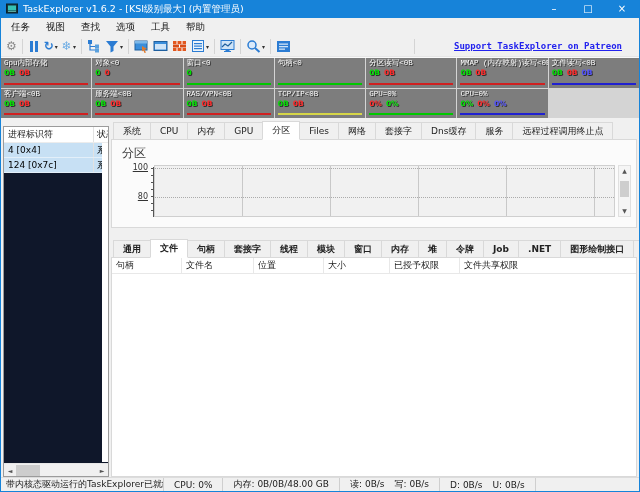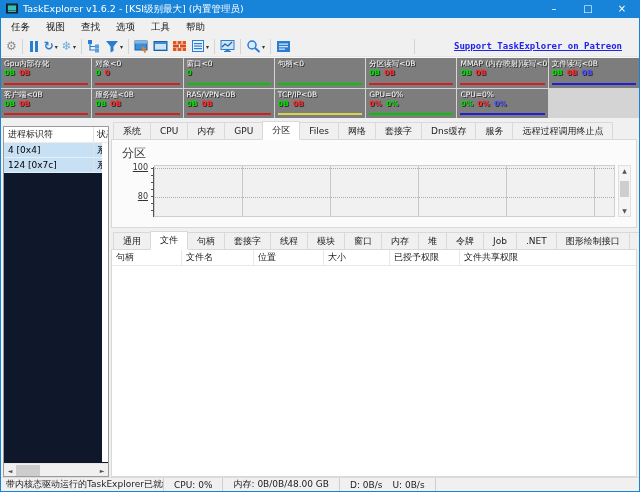--- a/index.html
+++ b/index.html
@@ -33,21 +33,21 @@
   .patreon-wrap { margin-left:auto; display:flex; align-items:center; margin-right:14px; }
   .patreon { font-family:"DejaVu Sans Mono", monospace; font-size:9px; font-weight:bold;
              color:#2222ee; text-decoration:underline; margin-left:36px; }
 
   
   .meters { height:61px; border-top:1px solid #fafafa; background:#d4d4d4;
             display:grid; grid-template-columns:repeat(7,1fr); grid-template-rows:1fr 1fr;
             gap:1px; }
   .mcell { background:#7d7d7d; position:relative; padding:1px 3px; overflow:hidden; }
   .mlabel { font-size:7.5px; color:#fdfdfd; line-height:9px; white-space:nowrap;
-            text-shadow:1px 1px 0 rgba(20,20,20,.85); }
+            text-shadow:1px 1px 0 rgba(20,20,20,.85);font-family:Liberation Mono, monospace; }
   .mvals { font-size:7.5px; font-weight:bold; line-height:9px; display:flex; gap:4px;
            text-shadow:1px 1px 0 rgba(10,10,10,.7); white-space:nowrap; }
   .mline { position:absolute; left:3px; right:3px; bottom:3px; height:2px; }
   .mprog { position:absolute; left:3px; right:4px; bottom:3px; height:5px;
            background:linear-gradient(#f4f4f4,#d6d6d6); border:1px solid #c0c0c0; }
   .mprog::after { content:""; position:absolute; right:0; top:0; width:2px; height:3px;
                   background:#7d7d7d; }
 
   
   .main { position:relative; height:359px; background:#f0f0f0; }
@@ -89,21 +89,21 @@
                   background:repeating-linear-gradient(to bottom,#555 0 1px,transparent 1px 7px); }
   .plot { flex:1; background:#f1f1f1; border:1px solid #cfcfcf; position:relative;
           background-image:repeating-linear-gradient(to right,transparent 0 87px,rgba(140,140,140,.4) 87px 88px); }
   .hgrid { position:absolute; left:0; right:0; height:0; border-top:1px dotted #ababab; }
   .vscroll { width:13px; margin-left:3px; background:#f5f5f5; border:1px solid #e0e0e0;
              display:flex; flex-direction:column; align-items:center; padding:1px 0; }
   .vs-arrow { font-size:6px; color:#555; line-height:8px; }
   .vs-thumb { width:9px; height:16px; background:#cecece; margin-top:6px; }
   .vs-spacer { flex:1; }
 
-  .tabstrip2 { margin-top:2px; }
+  .tabstrip2 { margin-top:10px;font-weight:bold; }
   .panel2 { flex:1; background:#fff; border:1px solid #d9d9d9; border-top:none;
             display:flex; flex-direction:column; }
   .thead { display:flex; height:16px; border-bottom:1px solid #e8e8e8; font-size:9px;
            color:#222; }
   .th { padding-left:4px; border-right:1px solid #e8e8e8; height:100%;
         display:flex; align-items:center; white-space:nowrap; overflow:hidden; }
   .tbody { flex:1; background:#fff; }
 
   
   .statusbar { height:14px; background:#f0f0f0; border-top:1px solid #dcdcdc;
@@ -440,19 +440,23 @@
 
   <div class="statusbar">
     <div class="sb-msg">带内核态驱动运行的TaskExplorer已就绪...</div>
     <div class="sb-sec">
       <span>CPU: 0%</span>
     </div>
     <div class="sb-sec">
       <span>内存: 0B/0B/48.00 GB</span>
     </div>
     <div class="sb-sec">
+      <span>读: 0B/s</span>
+      <span>写: 0B/s</span>
+    </div>
+    <div class="sb-sec">
       <span>D: 0B/s</span>
       <span>U: 0B/s</span>
     </div>
     <div class="sb-tail"></div>
   </div>
 
 </div>
 
 </body></html>

